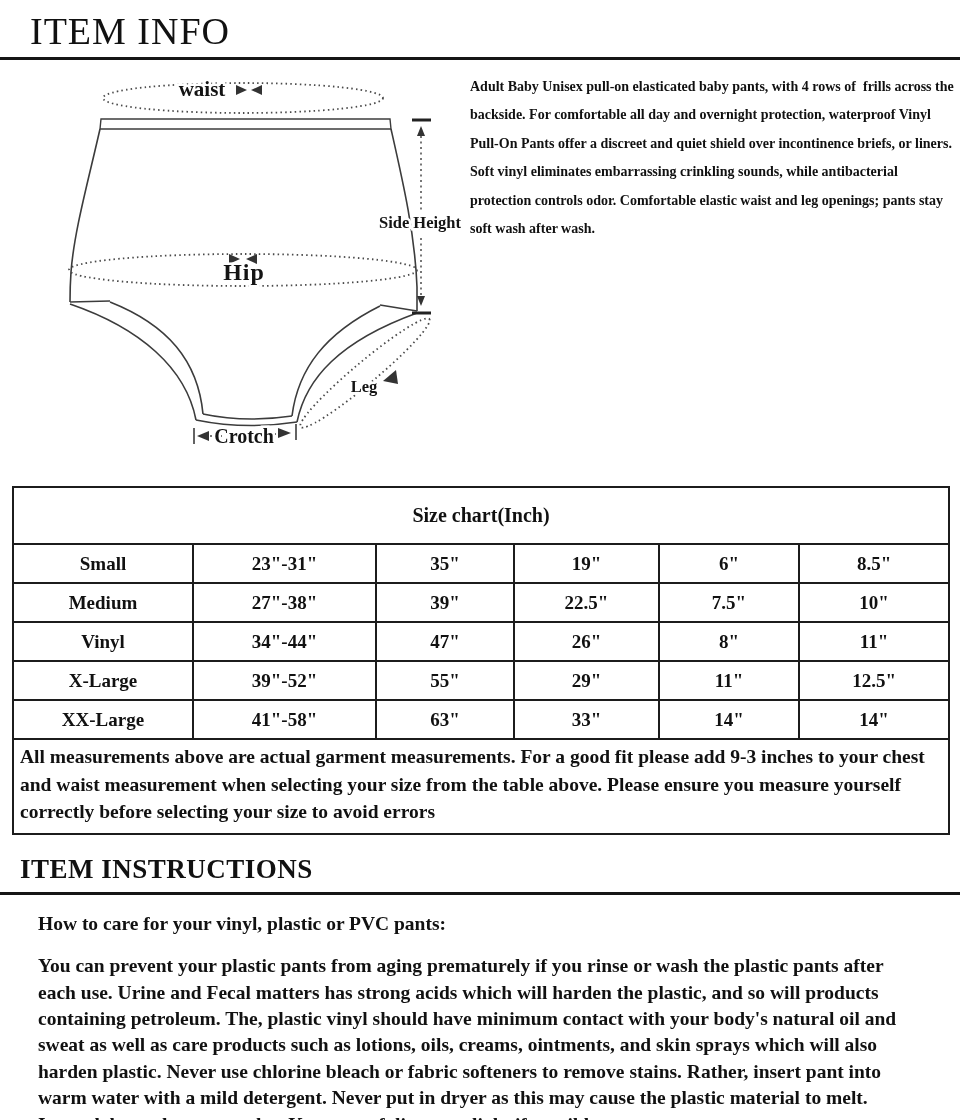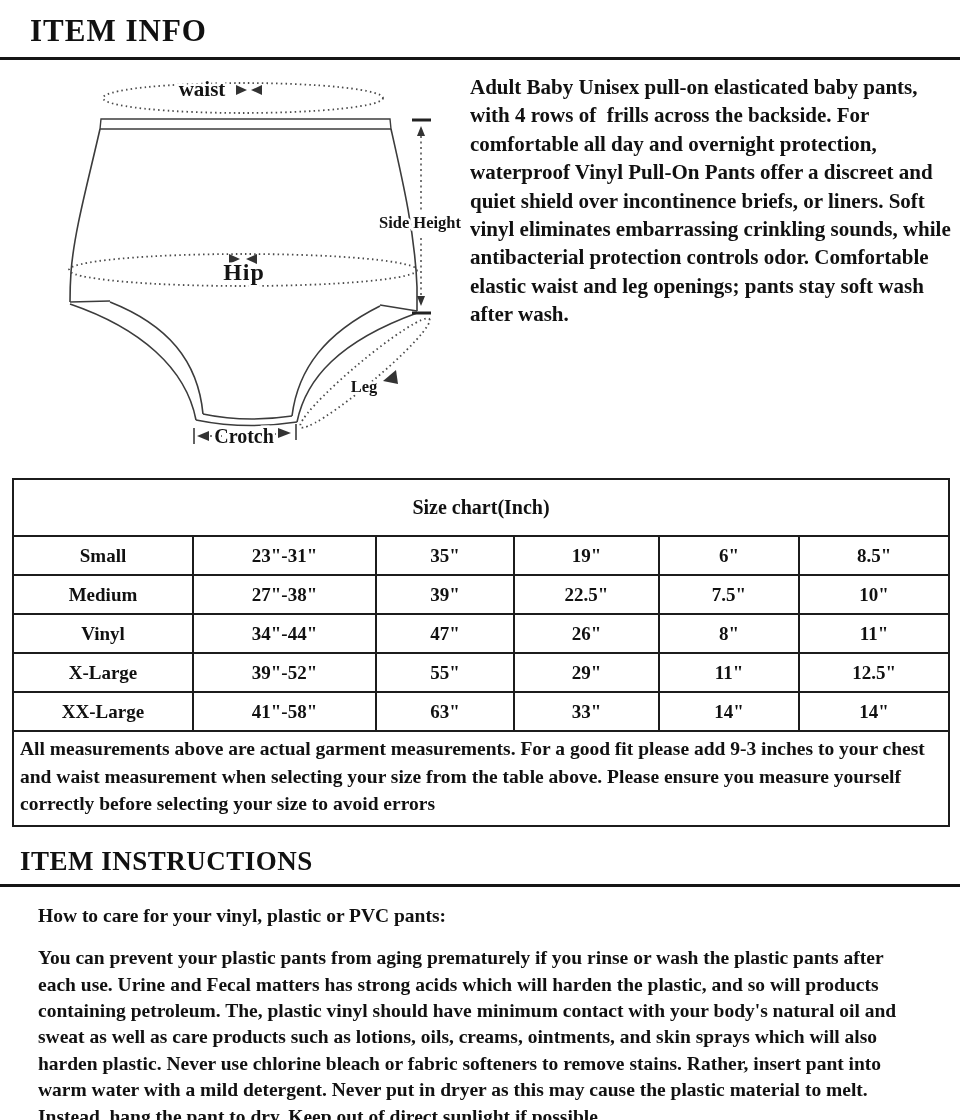--- a/index.html
+++ b/index.html
@@ -4,22 +4,22 @@
 <style>
   html, body {
     margin: 0; padding: 0;
     width: 960px; height: 1120px;
     background: #ffffff;
     color: #111111;
     font-family: "Liberation Serif", serif;
     overflow: hidden;
   }
   .page-heading {
-    font-size: 31px;
-    font-weight: bold;
+    font-size: 38px;
+    font-weight: normal;
     letter-spacing: 1px;
     margin: 13px 0 0 30px;
     line-height: 36px;
   }
   .rule {
     height: 3px;
     background: #161616;
     border: none;
     margin: 8px 0 0 0;
   }
@@ -44,29 +44,29 @@
     fill: #141414;
     paint-order: stroke fill;
     stroke: #ffffff;
     stroke-width: 5px;
     text-anchor: middle;
   }
   .description {
     flex: 1;
     padding: 13px 2px 0 8px;
     font-weight: bold;
-    font-size: 21px;
+    font-size: 14px;
     line-height: 28.4px;
     white-space: pre-wrap;
   }
   table.size-table {
     border-collapse: collapse;
     table-layout: fixed;
     width: 936px;
-    margin: 16px 12px 0 12px;
+    margin: 24px 12px 0 12px;
     padding-left: 37px;
   }
   table.size-table th, table.size-table td {
     border: 2px solid #1c1c1c;
     font-weight: bold;
     text-align: center;
     padding: 0;
   }
   table.size-table .title-cell { height: 55px; font-size: 20px; }
   table.size-table .head-row th { height: 37px; font-size: 20px; }

